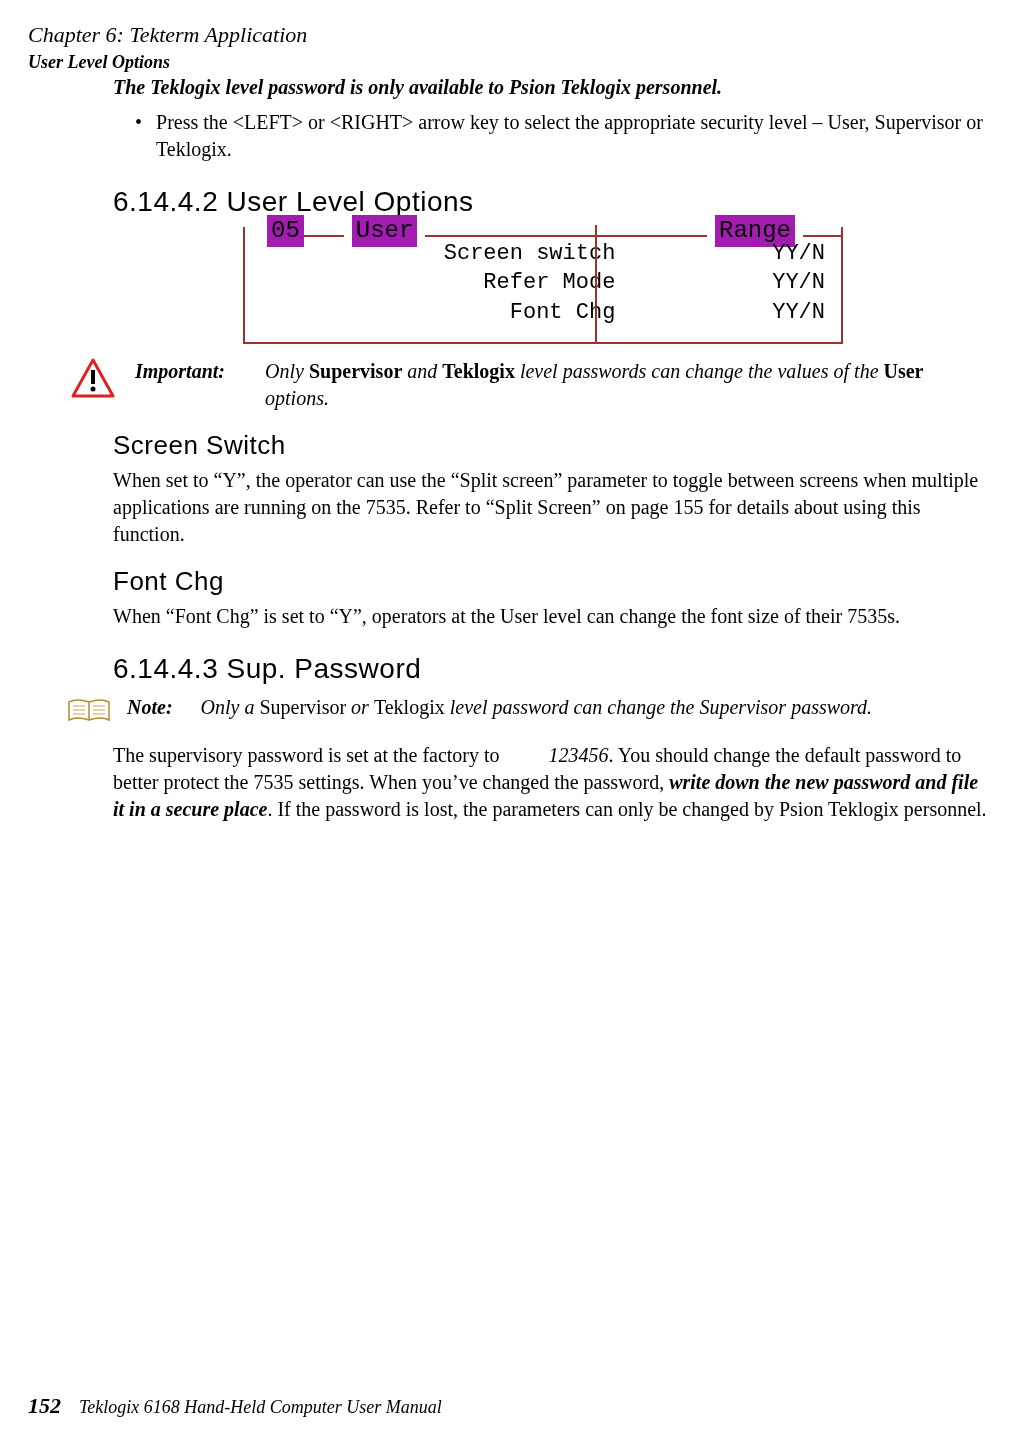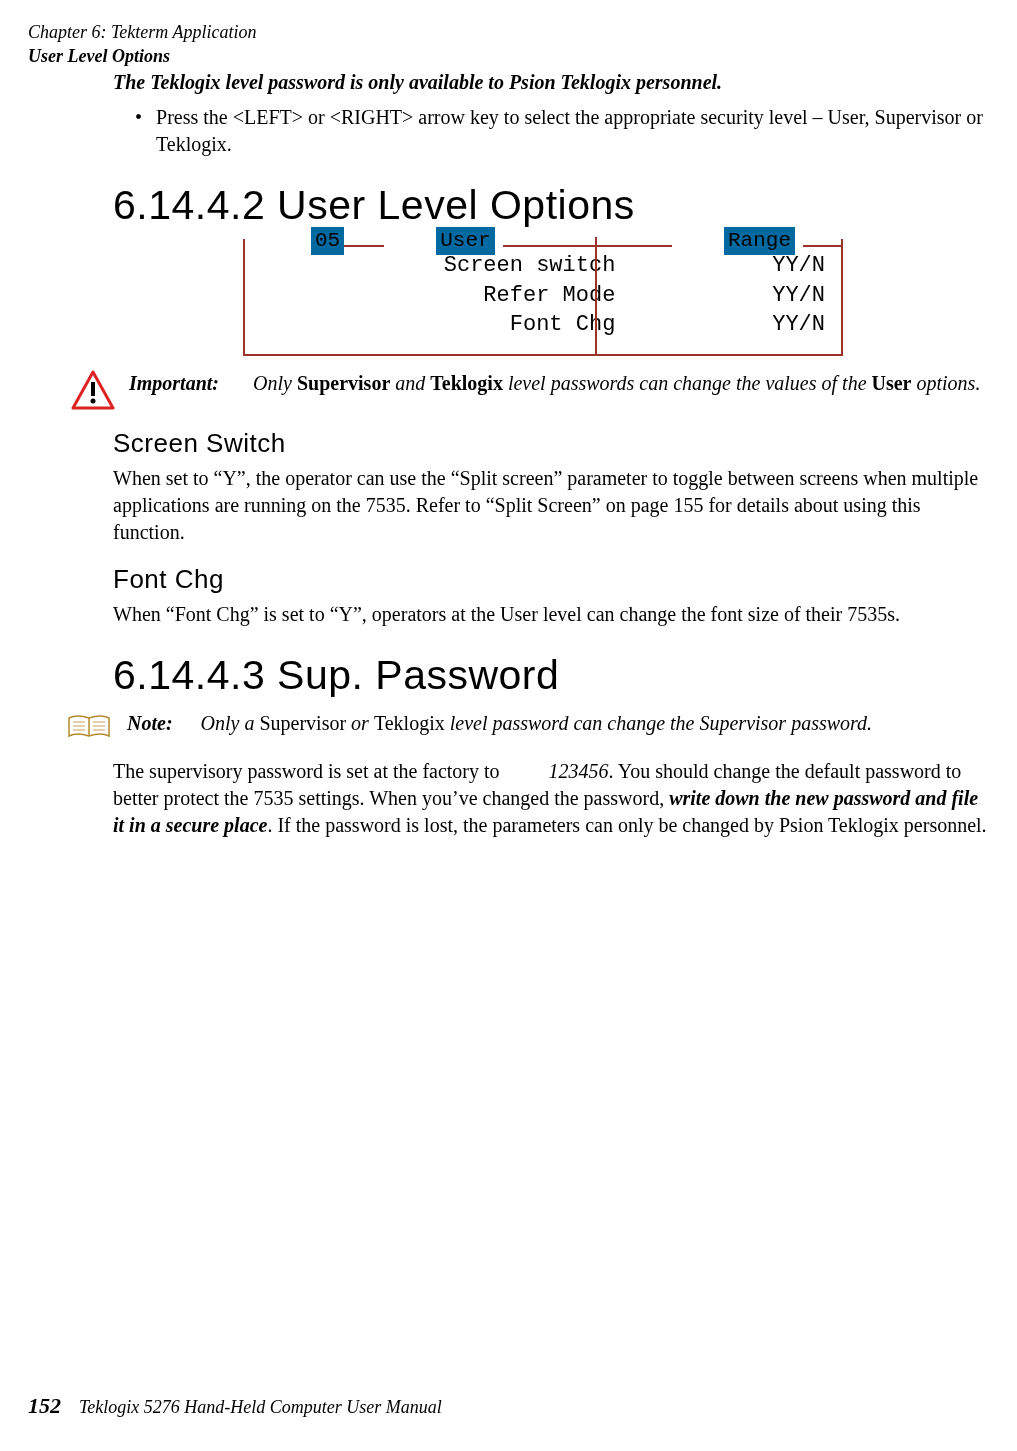--- a/index.html
+++ b/index.html
@@ -7,41 +7,41 @@
       font-family: 'Times New Roman', Times, serif;
       font-size: 20px;
       line-height: 1.35;
       color: #000;
       background: #fff;
       width: 1017px;
       height: 1451px;
       position: relative;
       padding: 20px 28px 30px 28px;
     }
-    .header-chapter { font-style: italic; font-size: 18px; }
+    .header-chapter { font-style: italic; font-size: 22px; }
     .header-section { font-style: italic; font-weight: bold; font-size: 18px; }
     .content { margin-left: 85px; }
     .para { margin-bottom: 8px; }
     .bold-italic { font-weight: bold; font-style: italic; }
-    .heading-num { font-family: 'Arial Narrow', 'Helvetica Neue', sans-serif; font-size: 41px; font-weight: normal; letter-spacing: 0.5px; margin-top: 20px; margin-bottom: 6px; }
+    .heading-num { font-family: 'Arial Narrow', 'Helvetica Neue', sans-serif; font-size: 28px; font-weight: normal; letter-spacing: 0.5px; margin-top: 20px; margin-bottom: 6px; }
     .sub-heading { font-family: 'Arial Narrow', 'Helvetica Neue', sans-serif; font-size: 26px; font-weight: normal; letter-spacing: 0.5px; margin-top: 16px; margin-bottom: 4px; }
     .bullet-row { display: flex; gap: 14px; padding-left: 22px; }
     
     
     .diagram-wrap { position: relative; margin: 6px 0 14px 130px; width: 600px; }
     .diagram-labels { position: absolute; top: -12px; left: 0; width: 100%; display: flex; align-items: center; }
     .diagram-labels .line { border-top: 2px solid #9d322b; flex: 1; height: 0; margin-top: 10px; }
     .diagram-labels .gap { width: 8px; }
-    .diagram-labels .lbl { font-family: 'Courier New', Courier, monospace; font-size: 21px; padding: 0 4px; background: #0369a1; margin-left: 44px; }
+    .diagram-labels .lbl { font-family: 'Courier New', Courier, monospace; font-size: 24px; padding: 0 4px; background: #a21caf; }
     .diagram-box { border: 2px solid #9d322b; border-top: none; padding: 12px 16px 14px; position: relative; text-align: right; }
     .diagram-row { font-family: 'Courier New', Courier, monospace; font-size: 22px; white-space: pre; }
     .diagram-vertical { position: absolute; top: -2px; bottom: 0; width: 2px; background: #9d322b; }
     
     
-    .alert-row { display: flex; gap: 14px; margin: 12px 0 14px -42px; align-items: flex-start; }
+    .alert-row { display: flex; gap: 20px; margin: 12px 0 14px -42px; align-items: flex-start; }
     .alert-icon-svg { flex: 0 0 44px; }
     .alert-label { font-style: italic; font-weight: bold; flex: 0 0 auto; padding-right: 20px; }
     .alert-text { font-style: italic; }
     
     
     .note-row { display: flex; gap: 14px; margin: 6px 0 16px -48px; align-items: flex-start; }
     .note-icon-svg { flex: 0 0 48px; margin-top: 2px; }
     .note-label { font-style: italic; font-weight: bold; flex: 0 0 auto; padding-right: 14px; }
     .note-text { font-style: italic; }
     
@@ -125,14 +125,14 @@
   </div>
 
   <p class="para">
     <span>The supervisory password is set at the factory to </span><span class="italic">123456</span><span>. You should change the default password to better protect the 7535 settings. When you’ve changed the password, </span><span class="bold-italic">write down the new password and file it in a secure place</span><span>. If the password is lost, the parameters can only be changed by Psion Teklogix personnel.</span>
   </p>
 
 </div>
 
 <div class="footer">
   <span class="footer-page">152</span>
-  <span class="footer-text">Teklogix 5276 Hand-Held Computer User Manual</span>
+  <span class="footer-text">Teklogix 6168 Hand-Held Computer User Manual</span>
 </div>
 
 </body></html>

